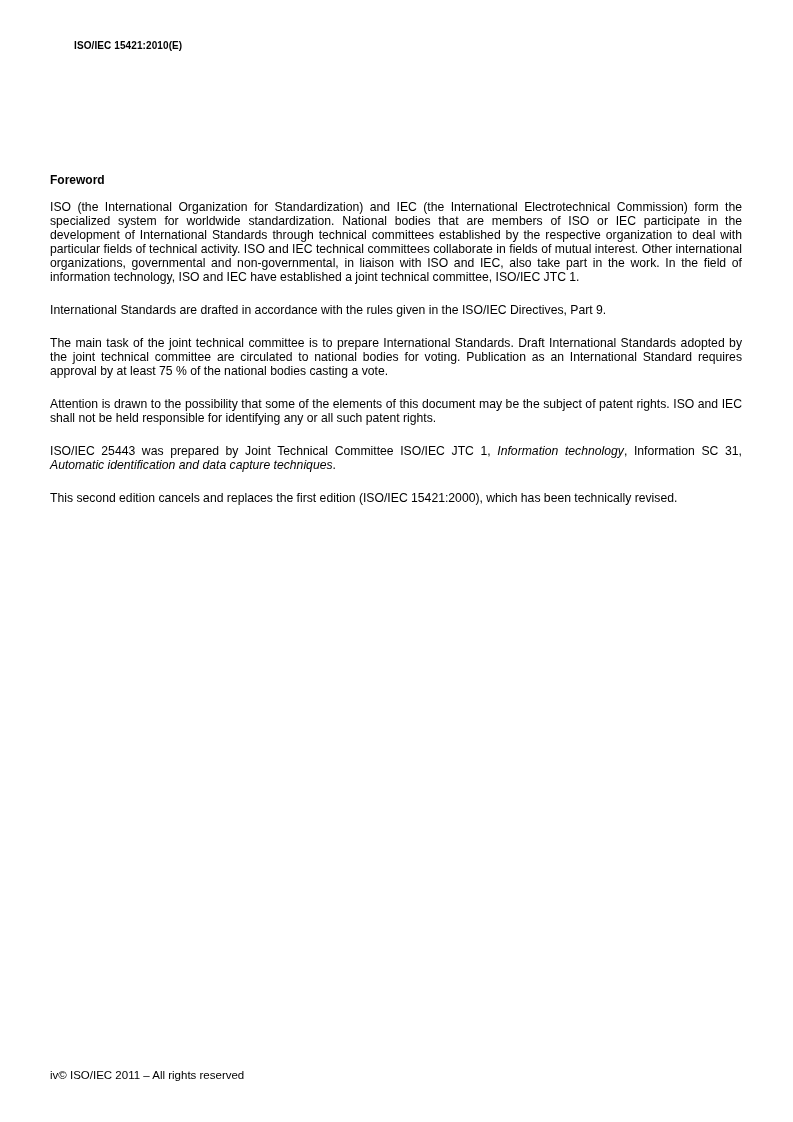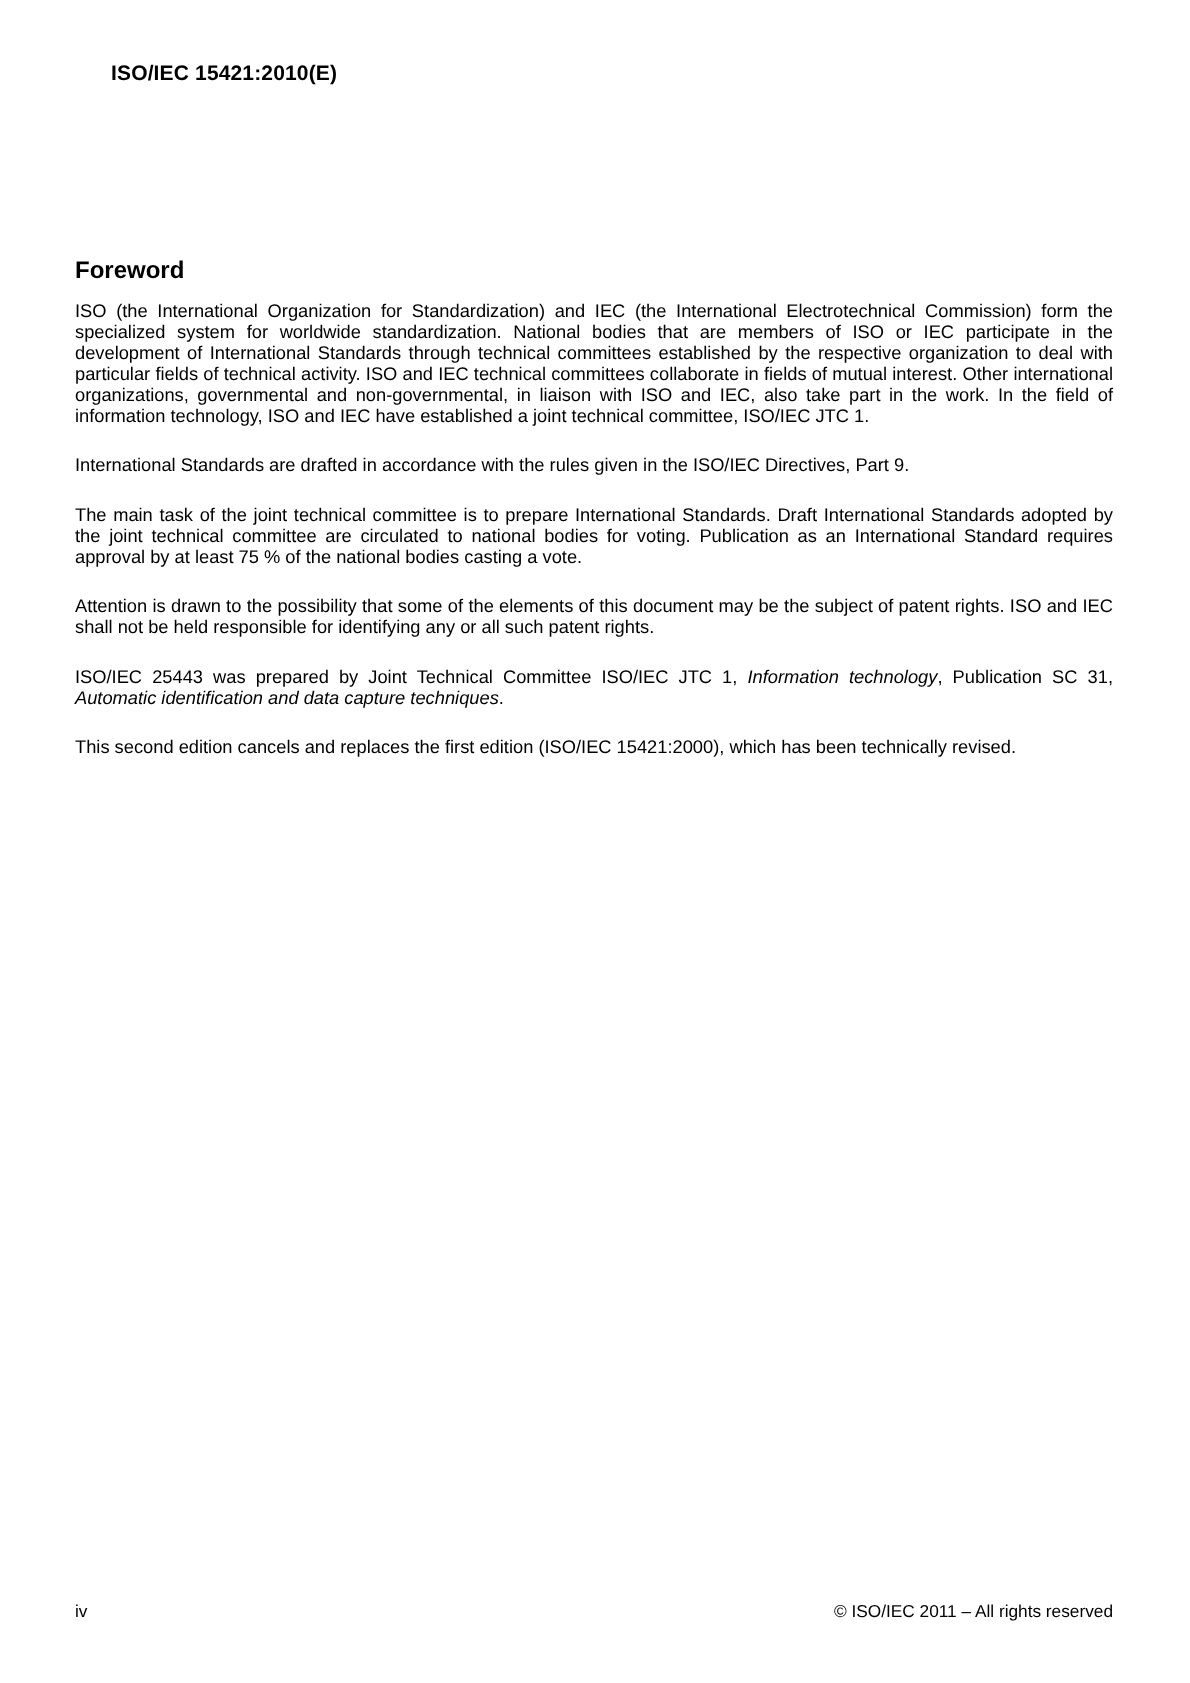--- a/index.html
+++ b/index.html
@@ -15,34 +15,34 @@
     background: #ffffff;
     color: #000000;
     font-family: "Liberation Sans", "DejaVu Sans", sans-serif;
     overflow: hidden;
   }
   .page-header {
     position: absolute;
     top: 40px;
     left: 50px;
     right: 51px;
-    font-size: 14px;
+    font-size: 10px;
     font-weight: bold;
     letter-spacing: 0.1px;
     padding-left: 24px;
   }
   .content {
     position: absolute;
     top: 171px;
     left: 50px;
     width: 692px;
   }
   .foreword-heading {
     margin: 0;
-    font-size: 16px;
+    font-size: 12px;
     line-height: 19px;
     font-weight: bold;
   }
   .para {
     margin: 19px 0 0 0;
     font-size: 12.2px;
     line-height: 14px;
     text-align: justify;
     text-justify: inter-word;
   }
@@ -51,21 +51,20 @@
   }
   .para em {
     font-style: italic;
   }
   .page-footer {
     position: absolute;
     top: 1068px;
     left: 50px;
     right: 51px;
     display: flex;
-    justify-content: space-between;
     align-items: baseline;
     font-size: 11.5px;
     line-height: 14px;
   }
 </style>
 </head>
 <body>
 
 <div class="page">
 
@@ -77,21 +76,21 @@
     <h1 class="foreword-heading">Foreword</h1>
 
     <p class="para first">ISO (the International Organization for Standardization) and IEC (the International Electrotechnical Commission) form the specialized system for worldwide standardization. National bodies that are members of ISO or IEC participate in the development of International Standards through technical committees established by the respective organization to deal with particular fields of technical activity. ISO and IEC technical committees collaborate in fields of mutual interest. Other international organizations, governmental and non-governmental, in liaison with ISO and IEC, also take part in the work. In the field of information technology, ISO and IEC have established a joint technical committee, ISO/IEC JTC 1.</p>
 
     <p class="para">International Standards are drafted in accordance with the rules given in the ISO/IEC Directives, Part 9.</p>
 
     <p class="para">The main task of the joint technical committee is to prepare International Standards. Draft International Standards adopted by the joint technical committee are circulated to national bodies for voting. Publication as an International Standard requires approval by at least 75 % of the national bodies casting a vote.</p>
 
     <p class="para">Attention is drawn to the possibility that some of the elements of this document may be the subject of patent rights. ISO and IEC shall not be held responsible for identifying any or all such patent rights.</p>
 
-    <p class="para"><span>ISO/IEC 25443 was prepared by Joint Technical Committee ISO/IEC JTC 1, </span><em>Information technology</em><span>, Publication SC 31, </span><em>Automatic identification and data capture techniques</em><span>.</span></p>
+    <p class="para"><span>ISO/IEC 25443 was prepared by Joint Technical Committee ISO/IEC JTC 1, </span><em>Information technology</em><span>, Information SC 31, </span><em>Automatic identification and data capture techniques</em><span>.</span></p>
 
     <p class="para">This second edition cancels and replaces the first edition (ISO/IEC 15421:2000), which has been technically revised.</p>
   </div>
 
   <div class="page-footer">
     <span>iv</span>
     <span>© ISO/IEC 2011 – All rights reserved</span>
   </div>
 
 </div>

